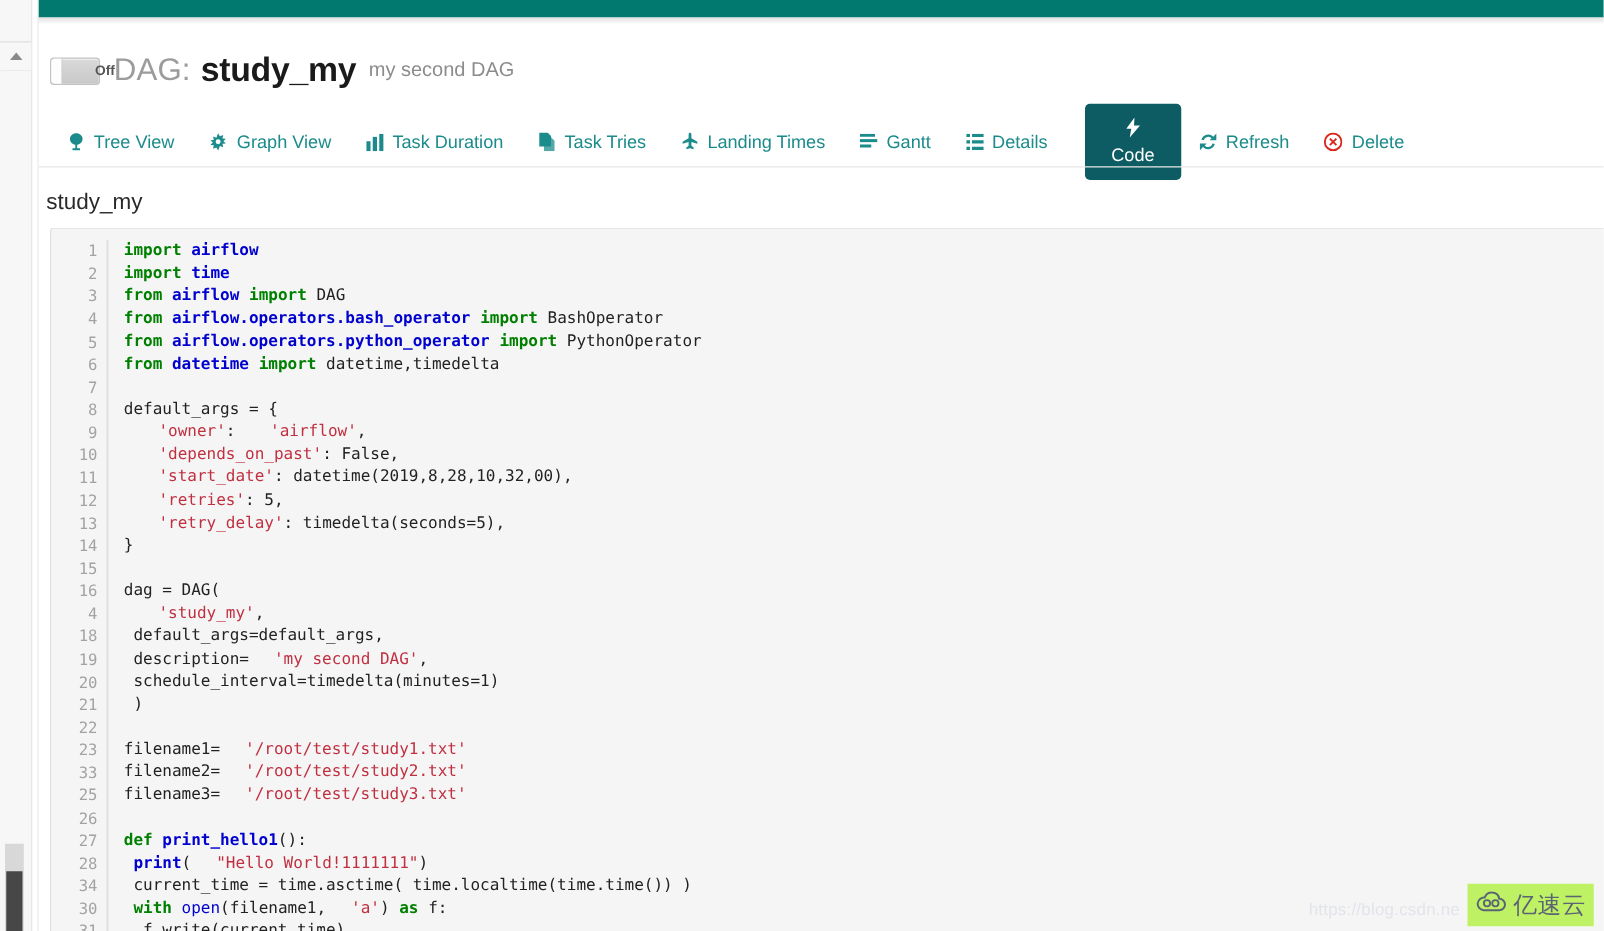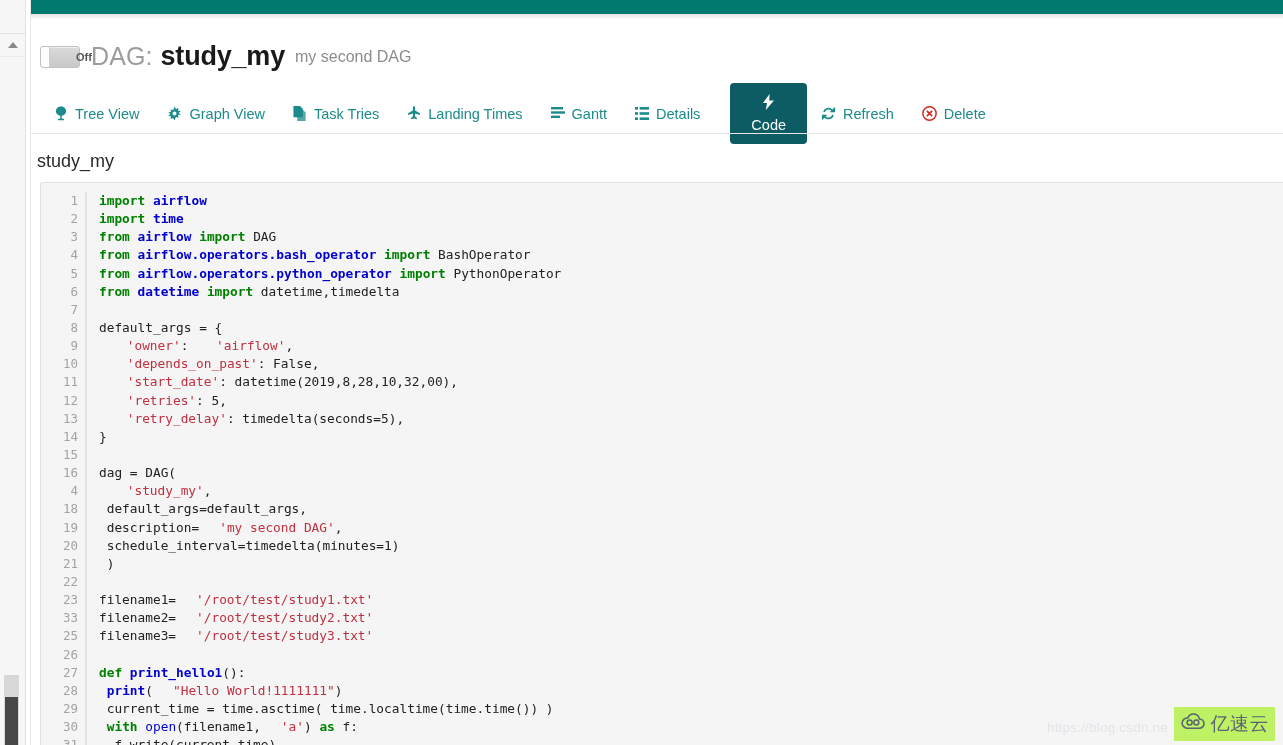--- a/index.html
+++ b/index.html
@@ -234,20 +234,30 @@
       <a class="navtab">
         <span>
           <svg width="15" height="15" viewBox="0 0 16 16">
               <path fill="#1c8b8b" d="M8 0.6l1.5 2.6 2.8-1 -0.6 2.9 2.9 0.3 -2.1 2 2.1 2 -2.9 0.3 0.6 2.9 -2.8-1L8 15.4 6.5 12.8l-2.8 1 0.6-2.9L1.4 10.6l2.1-2 -2.1-2 2.9-0.3 -0.6-2.9 2.8 1z"></path>
               <circle cx="8" cy="7.9" r="2.1" fill="#ffffff"></circle>
             </svg>
         </span>
         <span class="lbl">Graph View</span>
       </a>
 
+      <a class="navtab">
+        <span>
+          <svg width="14" height="14" viewBox="0 0 14 14">
+              <rect x="0" y="6" width="3.4" height="8" fill="#1c8b8b"></rect>
+              <rect x="5.2" y="2.5" width="3.4" height="11.5" fill="#1c8b8b"></rect>
+              <rect x="10.4" y="0" width="3.4" height="14" fill="#1c8b8b"></rect>
+            </svg>
+        </span>
+        <span class="lbl">Task Duration</span>
+      </a>
 
       <a class="navtab">
         <span>
           <svg width="14" height="15" viewBox="0 0 14 16">
               <path fill="#1c8b8b" d="M0 0h7l3 3v9H0z"></path>
               <path fill="#1c8b8b" d="M4 4h6l3 3v9H4z" opacity="0.75"></path>
             </svg>
         </span>
         <span class="lbl">Task Tries</span>
       </a>
@@ -345,21 +355,21 @@
             <div class="ln">19</div>
             <div class="ln">20</div>
             <div class="ln">21</div>
             <div class="ln">22</div>
             <div class="ln">23</div>
             <div class="ln">33</div>
             <div class="ln">25</div>
             <div class="ln">26</div>
             <div class="ln">27</div>
             <div class="ln">28</div>
-            <div class="ln">29</div>
+            <div class="ln">34</div>
             <div class="ln">30</div>
             <div class="ln">31</div>
           </div>
         <div class="codearea"><div class="line"><span class="k">import</span><span class="n"> </span><span class="nn">airflow</span></div><div class="line"><span class="k">import</span><span class="n"> </span><span class="nn">time</span></div><div class="line"><span class="k">from</span><span class="n"> </span><span class="nn">airflow</span><span class="n"> </span><span class="k">import</span><span class="n"> DAG</span></div><div class="line"><span class="k">from</span><span class="n"> </span><span class="nn">airflow.operators.bash_operator</span><span class="n"> </span><span class="k">import</span><span class="n"> BashOperator</span></div><div class="line"><span class="k">from</span><span class="n"> </span><span class="nn">airflow.operators.python_operator</span><span class="n"> </span><span class="k">import</span><span class="n"> PythonOperator</span></div><div class="line"><span class="k">from</span><span class="n"> </span><span class="nn">datetime</span><span class="n"> </span><span class="k">import</span><span class="n"> datetime,timedelta</span></div><div class="line">&nbsp;</div><div class="line"><span class="n">default_args = {</span></div><div class="line"><span class="n"> </span><span class="s">'owner'</span><span class="n">: </span><span class="s">'airflow'</span><span class="n">,</span></div><div class="line"><span class="n"> </span><span class="s">'depends_on_past'</span><span class="n">: False,</span></div><div class="line"><span class="n"> </span><span class="s">'start_date'</span><span class="n">: datetime(2019,8,28,10,32,00),</span></div><div class="line"><span class="n"> </span><span class="s">'retries'</span><span class="n">: 5,</span></div><div class="line"><span class="n"> </span><span class="s">'retry_delay'</span><span class="n">: timedelta(seconds=5),</span></div><div class="line"><span class="n">}</span></div><div class="line">&nbsp;</div><div class="line"><span class="n">dag = DAG(</span></div><div class="line"><span class="n"> </span><span class="s">'study_my'</span><span class="n">,</span></div><div class="line"><span class="n"> default_args=default_args,</span></div><div class="line"><span class="n"> description=</span><span class="s">'my second DAG'</span><span class="n">,</span></div><div class="line"><span class="n"> schedule_interval=timedelta(minutes=1)</span></div><div class="line"><span class="n"> )</span></div><div class="line">&nbsp;</div><div class="line"><span class="n">filename1=</span><span class="s">'/root/test/study1.txt'</span></div><div class="line"><span class="n">filename2=</span><span class="s">'/root/test/study2.txt'</span></div><div class="line"><span class="n">filename3=</span><span class="s">'/root/test/study3.txt'</span></div><div class="line">&nbsp;</div><div class="line"><span class="k">def</span><span class="n"> </span><span class="nn">print_hello1</span><span class="n">():</span></div><div class="line"><span class="n"> </span><span class="nn">print</span><span class="n">(</span><span class="s">"Hello World!1111111"</span><span class="n">)</span></div><div class="line"><span class="n"> current_time = time.asctime( time.localtime(time.time()) )</span></div><div class="line"><span class="n"> </span><span class="k">with</span><span class="n"> </span><span class="fn">open</span><span class="n">(filename1,</span><span class="s">'a'</span><span class="n">) </span><span class="k">as</span><span class="n"> f:</span></div><div class="line"><span class="n">  f.write(current_time)</span></div></div>
       </div>
     </div>
 
   </div>
 
   <div class="wm-csdn">https://blog.csdn.ne</div>

